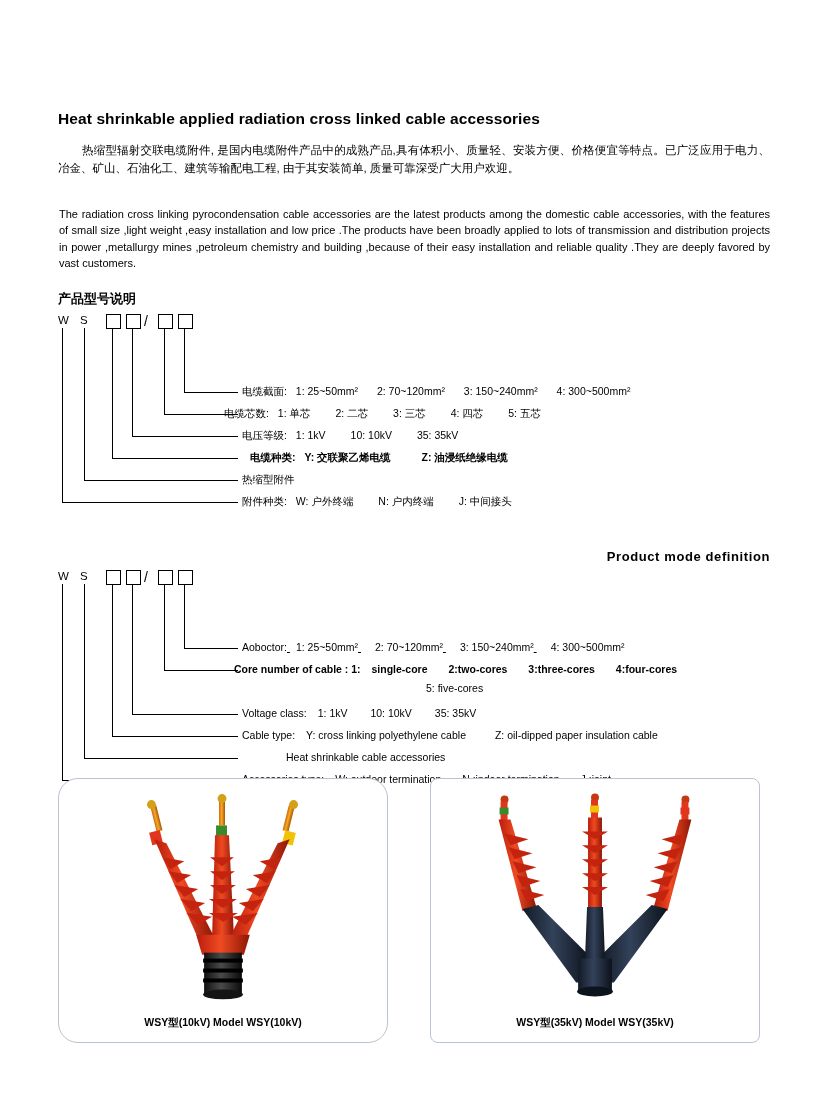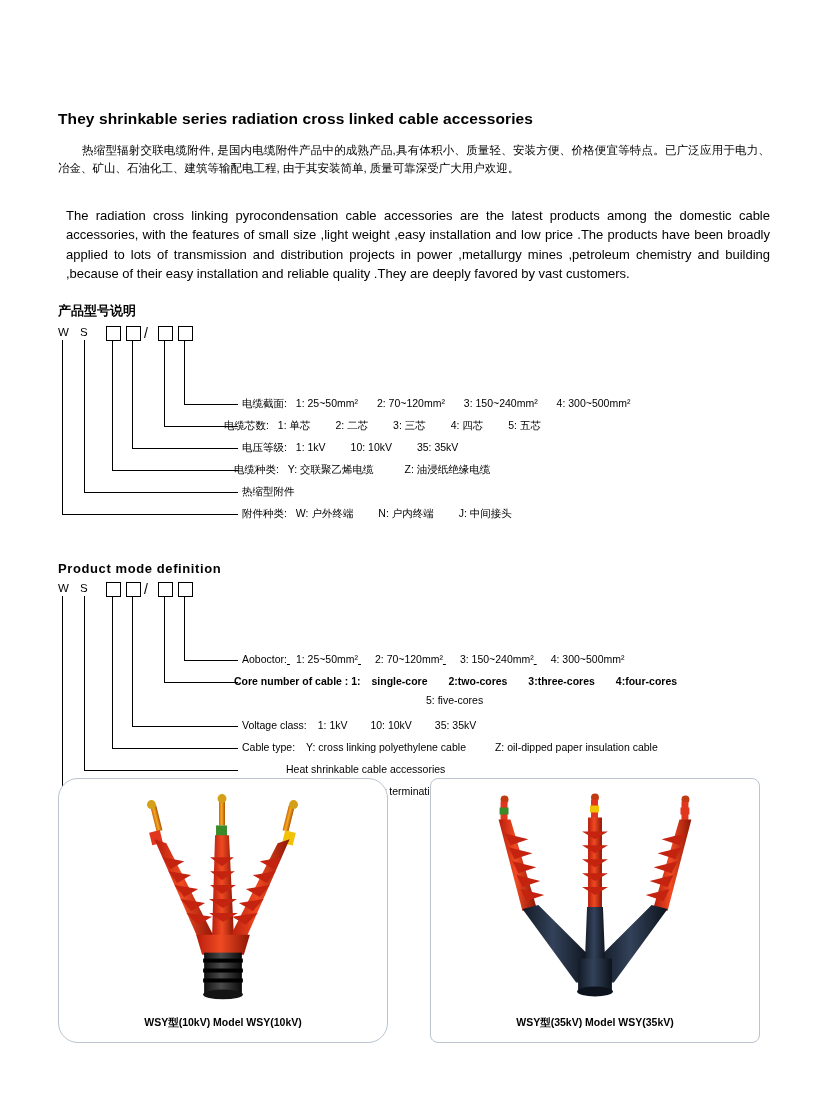--- a/index.html
+++ b/index.html
@@ -40,35 +40,36 @@
     letter-spacing: 0.1px;
   }
   p.para-cn {
     font-size: 11.5px;
     line-height: 1.55;
     margin: 0 0 28px 0;
     text-align: justify;
     text-indent: 24px;
   }
   p.para-en {
-    font-size: 13px;
+    font-size: 11px;
     line-height: 1.5;
-    margin: 0 0 6px 8px;
+    margin: 0 0 6px 1px;
     text-align: justify;
   }
   .section-heading {
     font-size: 13px;
     font-weight: bold;
     margin: 18px 0 6px 0;
   }
   .section-heading-en {
     font-size: 13px;
     font-weight: bold;
     margin: 20px 0 6px 0;
     letter-spacing: 0.6px;
+    text-align: right;
   }
 
   
   .code-diagram {
     position: relative;
     height: 215px;
     margin-top: 4px;
   }
   .code-diagram.en { height: 212px; }
 
@@ -148,21 +149,21 @@
     width: 100%; height: 215px;
   }
 </style>
 </head>
 <body>
 
 <div class="page">
 
   <div class="content">
 
-    <h2 class="title-en">They shrinkable series radiation cross linked cable accessories</h2>
+    <h2 class="title-en">Heat shrinkable applied radiation cross linked cable accessories</h2>
 
     <p class="para-cn">热缩型辐射交联电缆附件, 是国内电缆附件产品中的成熟产品,具有体积小、质量轻、安装方便、价格便宜等特点。已广泛应用于电力、冶金、矿山、石油化工、建筑等输配电工程, 由于其安装简单, 质量可靠深受广大用户欢迎。</p>
     <p class="para-en">The radiation cross linking pyrocondensation cable accessories are the latest products among the domestic cable accessories, with the features of small size ,light weight ,easy installation and low price .The products have been broadly applied to lots of transmission and distribution projects in power ,metallurgy mines ,petroleum chemistry and building ,because of their easy installation and reliable quality .They are deeply favored by vast customers.</p>
 
     <div class="section-heading">产品型号说明</div>
 
     <div class="code-diagram">
 
       <div class="code-letters">
         <span class="l" style="left:0px;">W</span>
@@ -209,21 +210,21 @@
         <span class="seg" style="margin-left:22px;">5: 五芯</span>
       </div>
 
       <div class="legend-row" style="left:184px; top:115px;">
         <span class="seg">电压等级:</span>
         <span class="seg" style="margin-left:6px;">1: 1kV</span>
         <span class="seg" style="margin-left:22px;">10: 10kV</span>
         <span class="seg" style="margin-left:22px;">35: 35kV</span>
       </div>
 
-      <div class="legend-row" style="left:176px; top:137px;">
+      <div class="legend-row" style="left:192px; top:137px;font-weight:bold;">
         <span class="seg">电缆种类:</span>
         <span class="seg" style="margin-left:6px;">Y: 交联聚乙烯电缆</span>
         <span class="seg" style="margin-left:28px;">Z: 油浸纸绝缘电缆</span>
       </div>
 
       <div class="legend-row" style="left:184px; top:159px;">
         <span class="seg">热缩型附件</span>
       </div>
 
       <div class="legend-row" style="left:184px; top:181px;">

